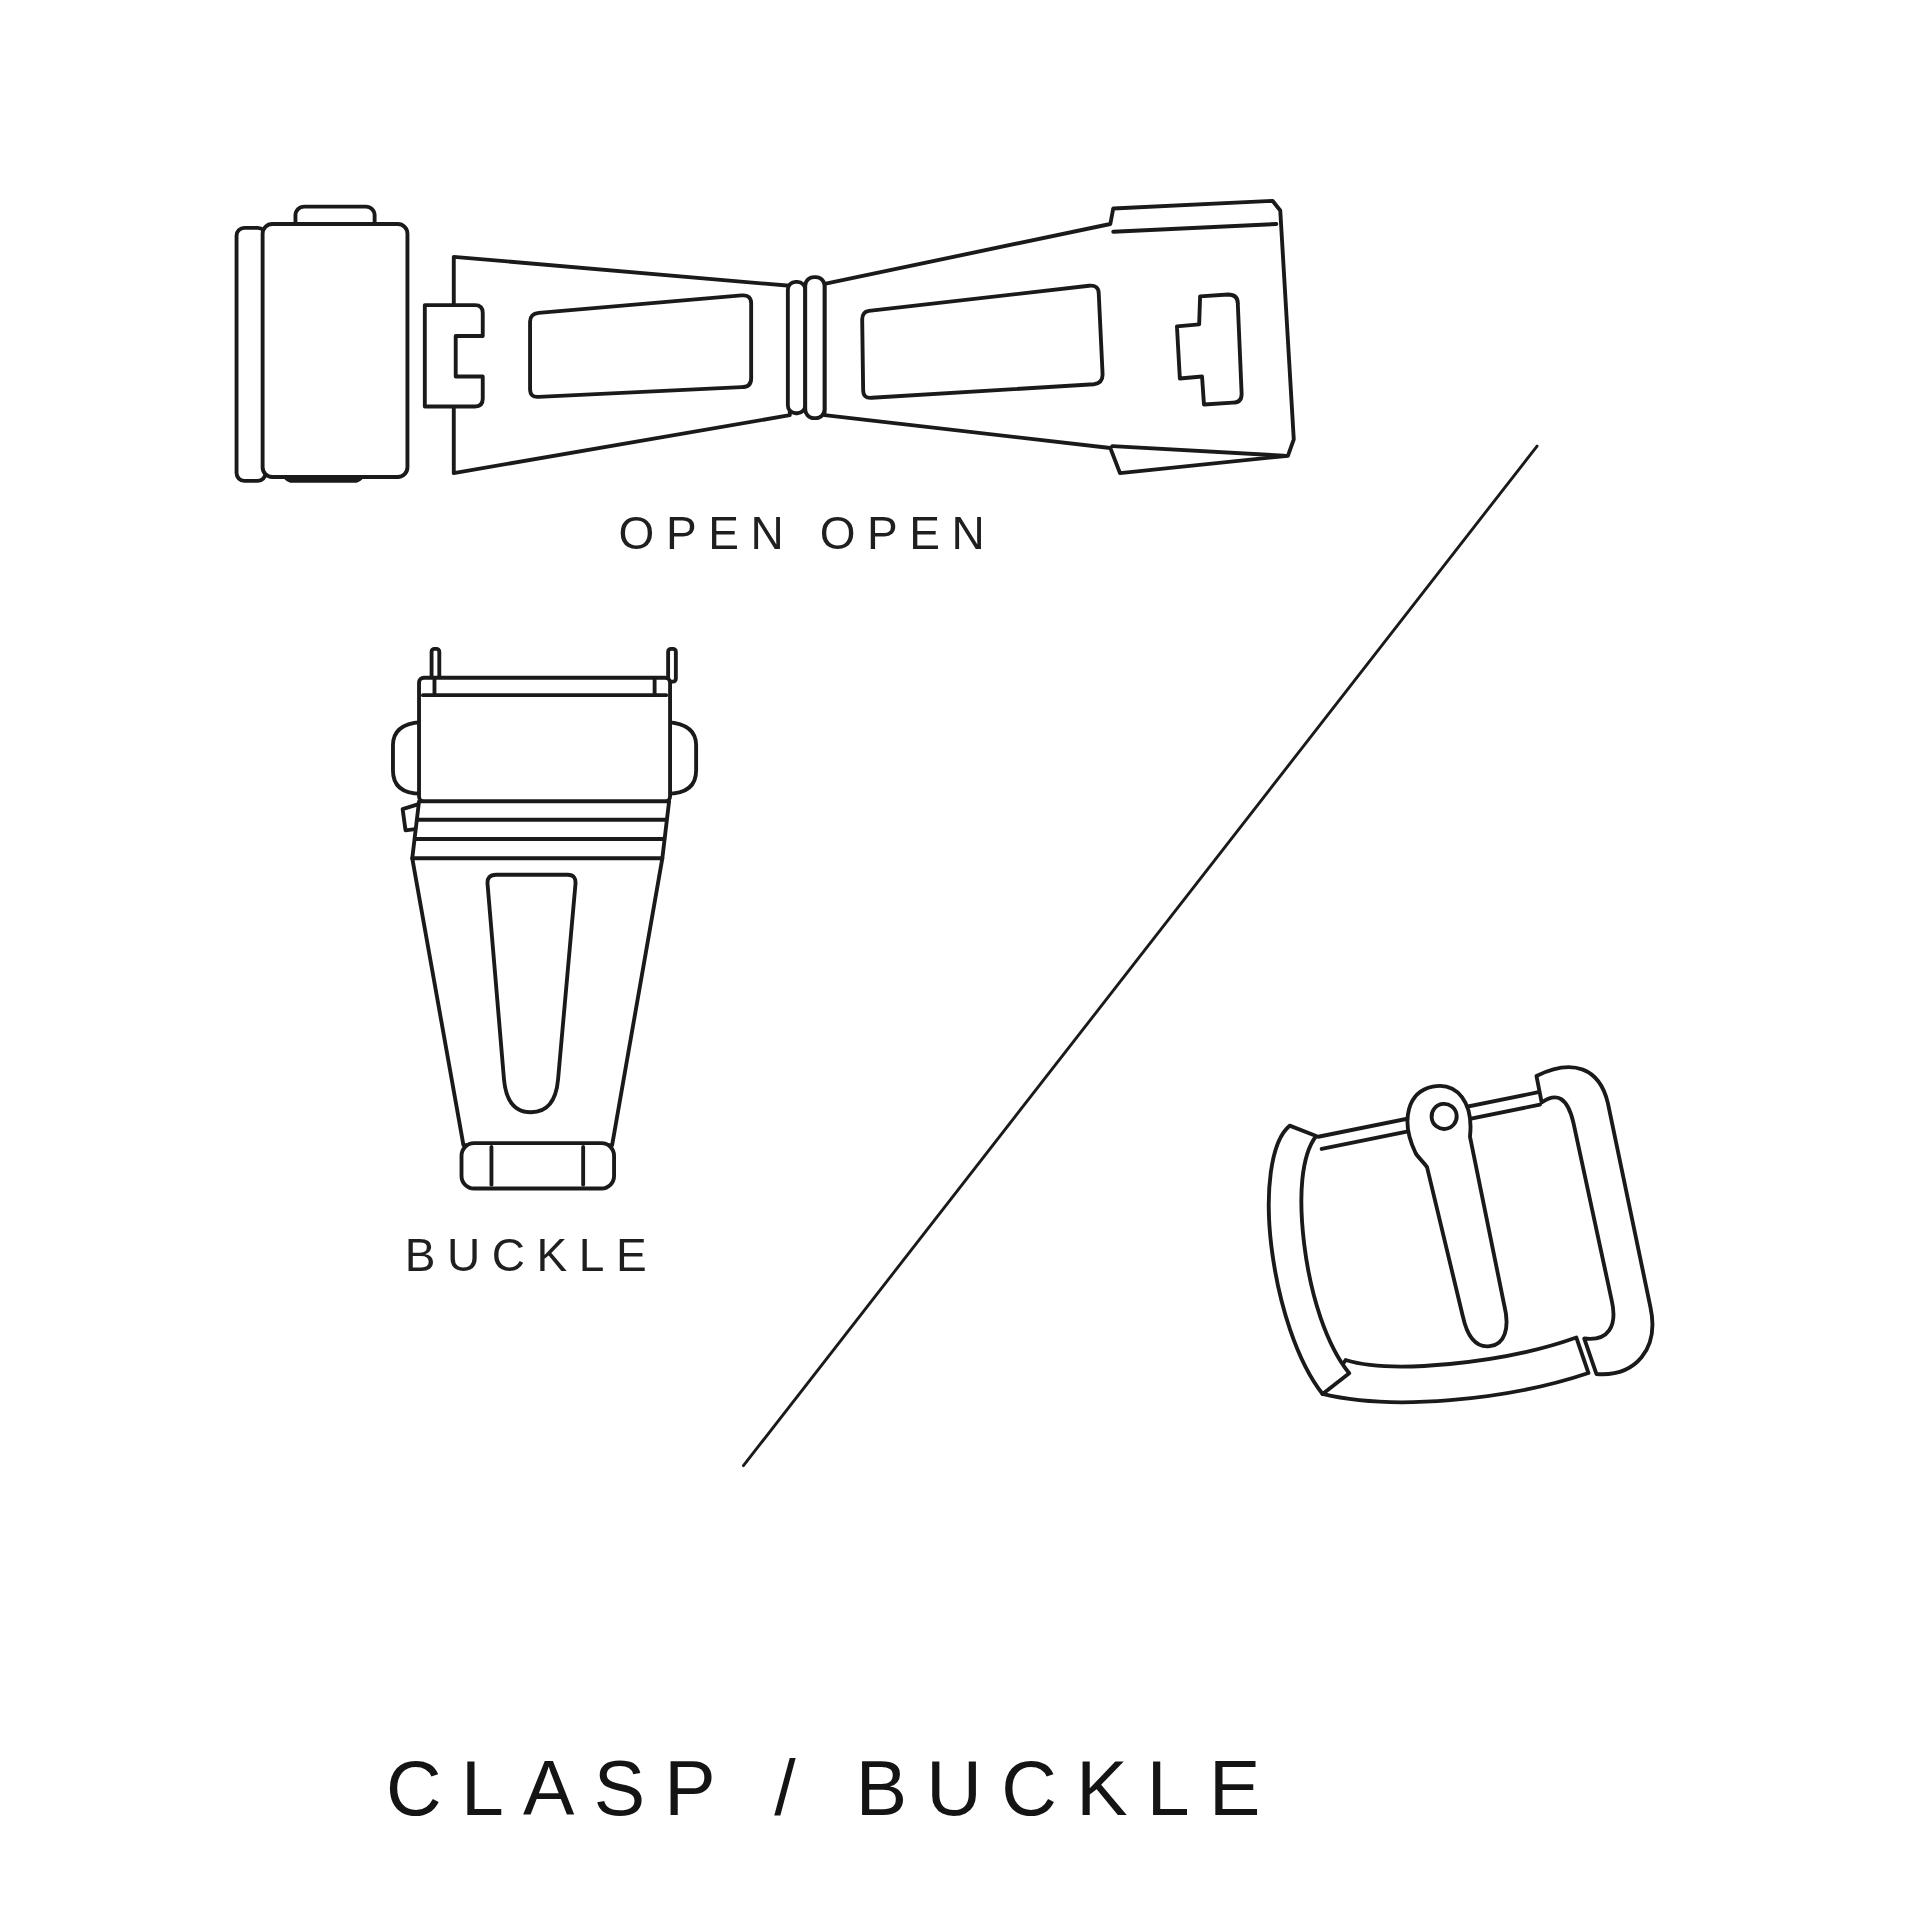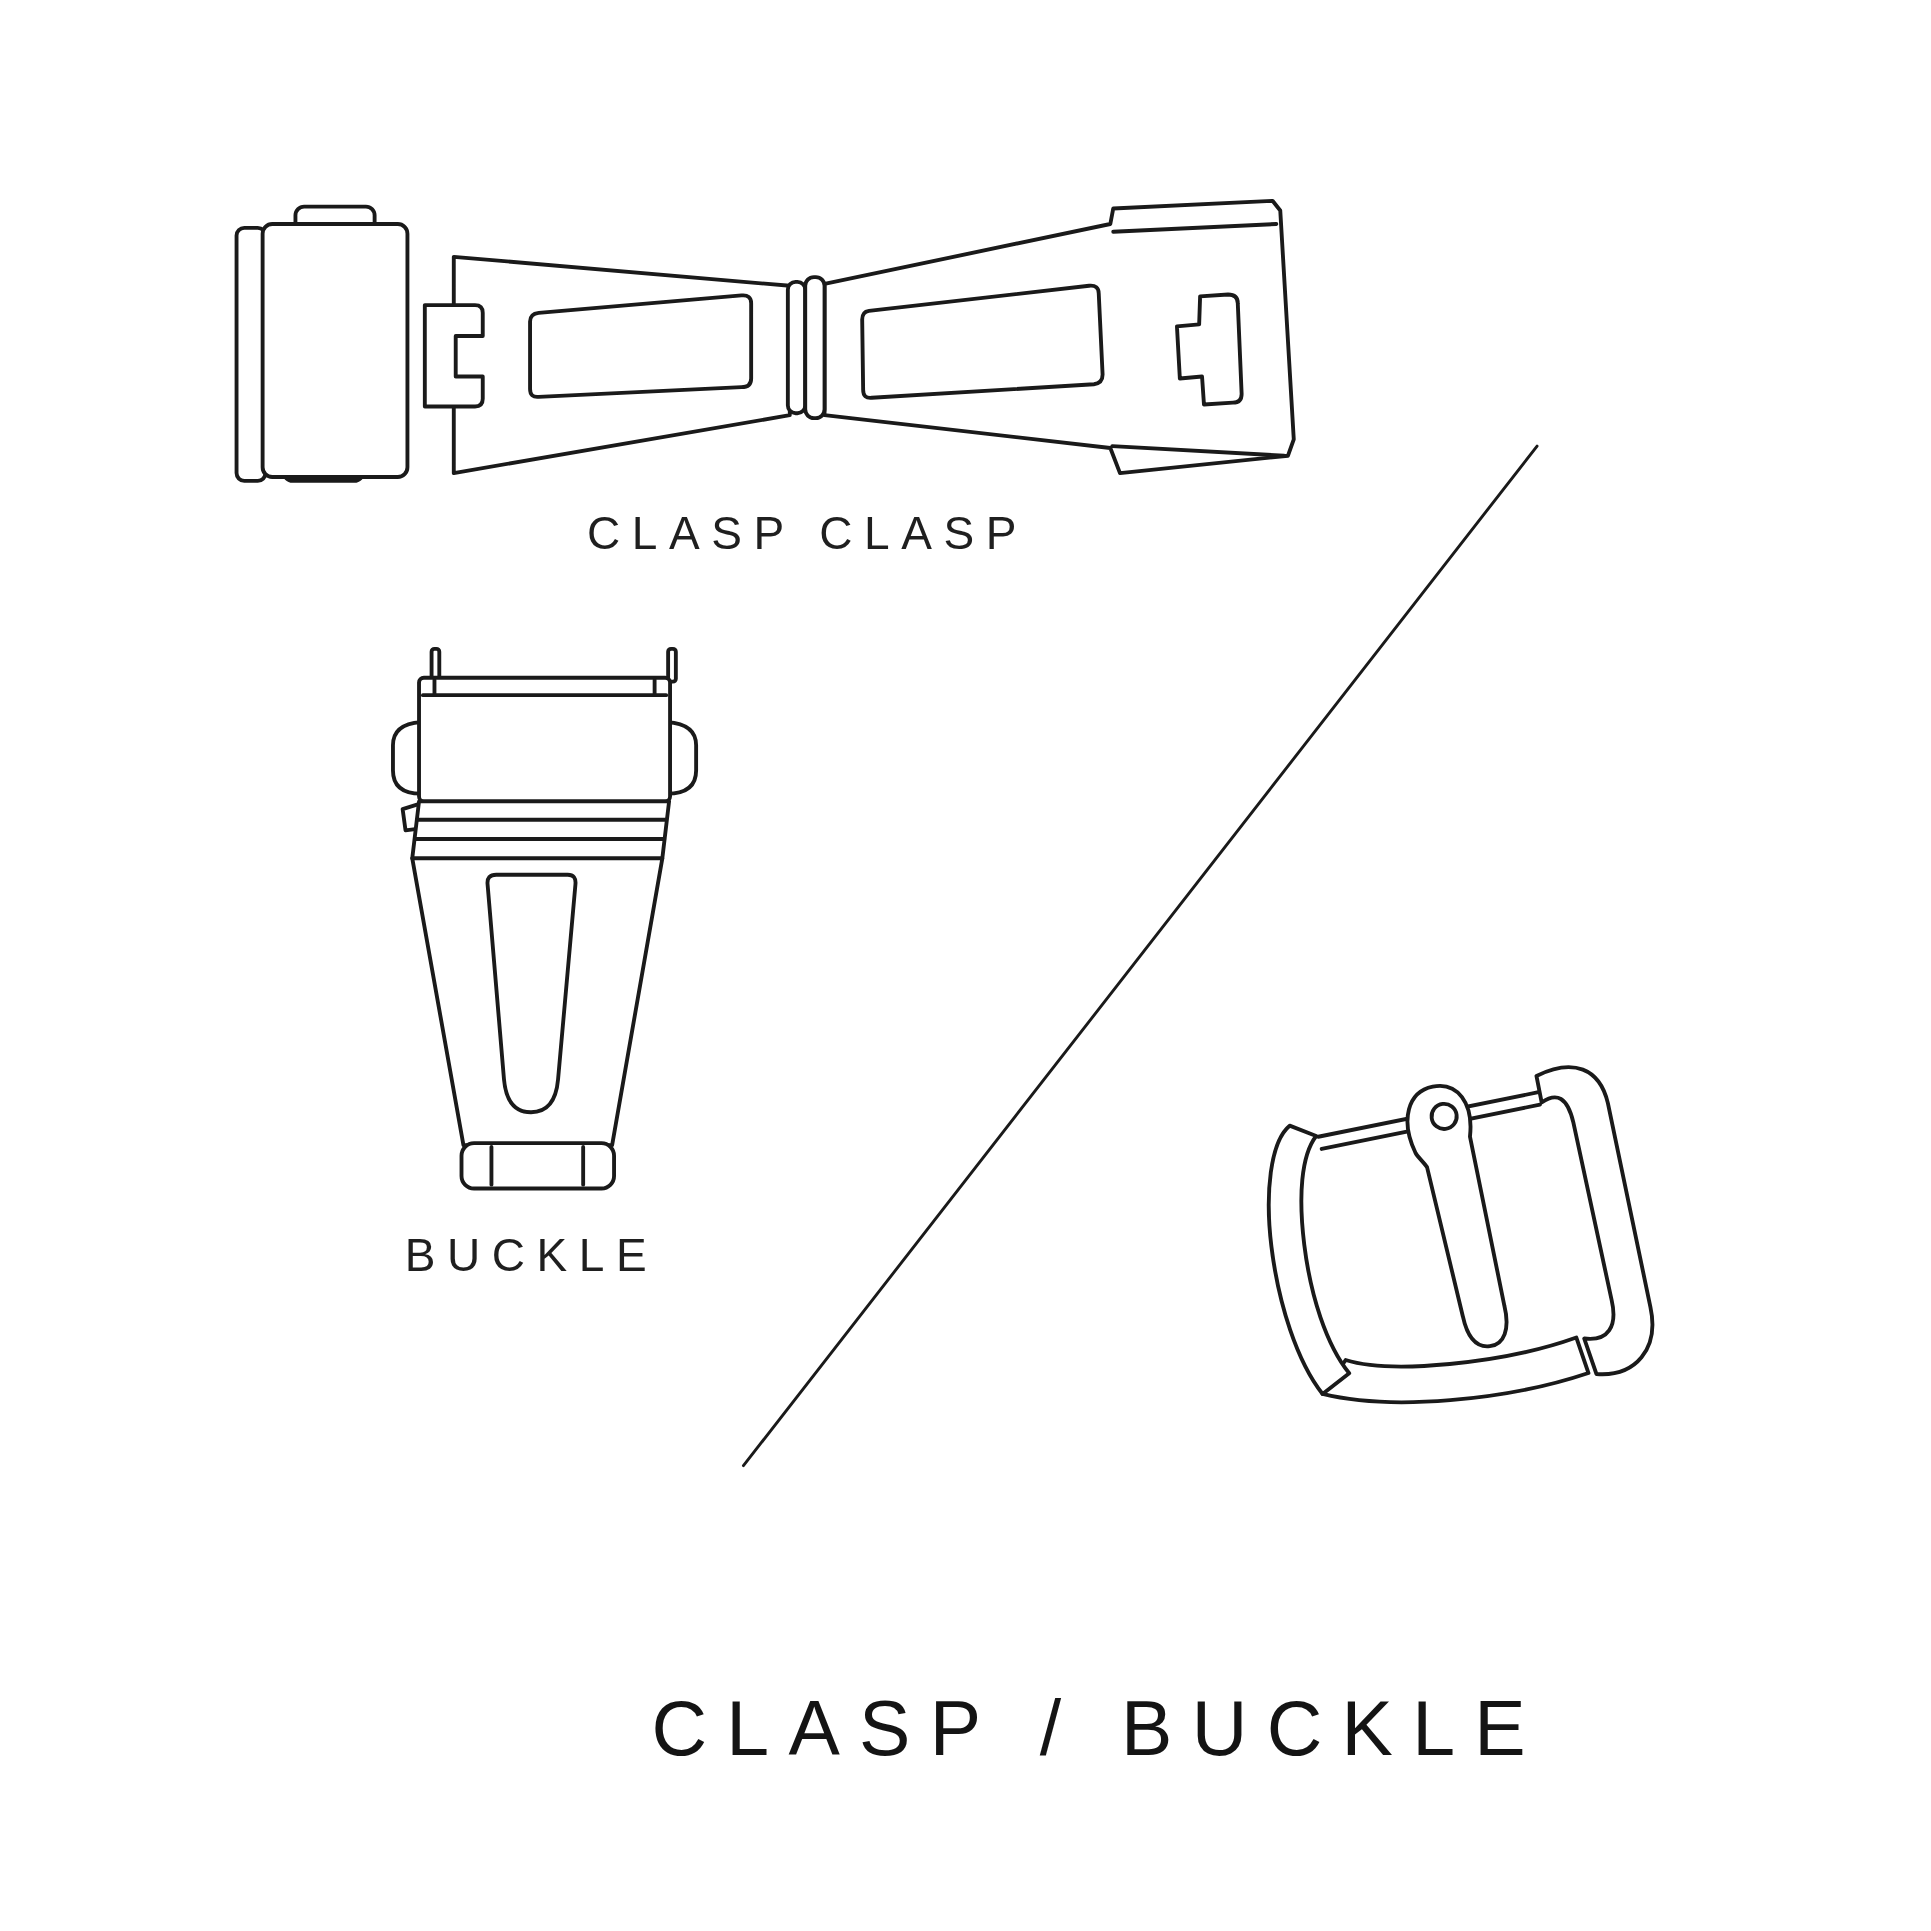--- a/index.html
+++ b/index.html
@@ -48,23 +48,23 @@
     font-weight: 400;
     color: #1f1f1f;
     white-space: nowrap;
   }
   .caption-open   { left: 518px; top: 506px;  width: 579px; }
   .caption-closed { left: 242px; top: 1228px; width: 579px; }
 
   .title {
     position: absolute;
     left: 386px;
-    top: 1684px;
+    top: 1744px;
     width: 1159px;
-    text-align: right;
+    text-align: left;
     font-size: 77px;
     letter-spacing: 19.3px;
     font-weight: 500;
     color: #141414;
     white-space: nowrap;
   }
 </style>
 </head>
 <body>
 
@@ -121,20 +121,20 @@
       <path class="shp" d="M1352,1428 C1420,1454 1540,1458 1628,1440 L1620,1402 C1540,1420 1424,1416 1380,1396 Z"></path>
       <path class="shp" d="M1352,1148 C1330,1162 1318,1215 1318,1270 C1318,1330 1330,1392 1352,1428 L1382,1410 C1362,1378 1352,1325 1352,1272 C1352,1222 1360,1180 1378,1162 Z"></path>
       <path class="shp" d="M1612,1128 C1652,1114 1678,1128 1682,1165 L1700,1380 C1704,1424 1676,1450 1636,1442 L1628,1404 C1652,1410 1664,1396 1661,1368 L1644,1180 C1641,1154 1631,1147 1614,1156 Z"></path>
       <path class="ln" d="M1380,1163 L1612,1145"></path>
       <path class="ln" d="M1382,1176 L1612,1158"></path>
       <path class="shp" d="M1478,1192 C1466,1156 1478,1128 1504,1126 C1530,1124 1544,1148 1536,1182 L1550,1360 C1553,1385 1545,1400 1530,1400 C1516,1400 1508,1388 1506,1366 L1488,1208 C1485,1202 1480,1197 1478,1192 Z"></path>
       <circle class="shp" cx="1512" cy="1158" r="13"></circle>
     </g>
   </svg>
 
-  <div class="caption caption-open">CLASP CLASP</div>
+  <div class="caption caption-open">OPEN OPEN</div>
 
   <div class="caption caption-closed">BUCKLE</div>
 
   <div class="title">CLASP / BUCKLE</div>
 
 </div>
 
 
 </body></html>

